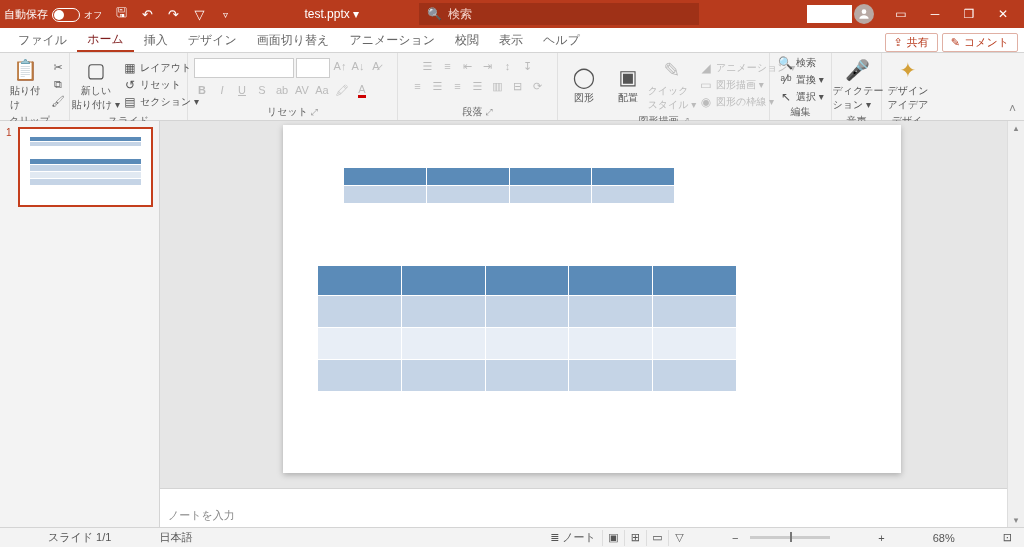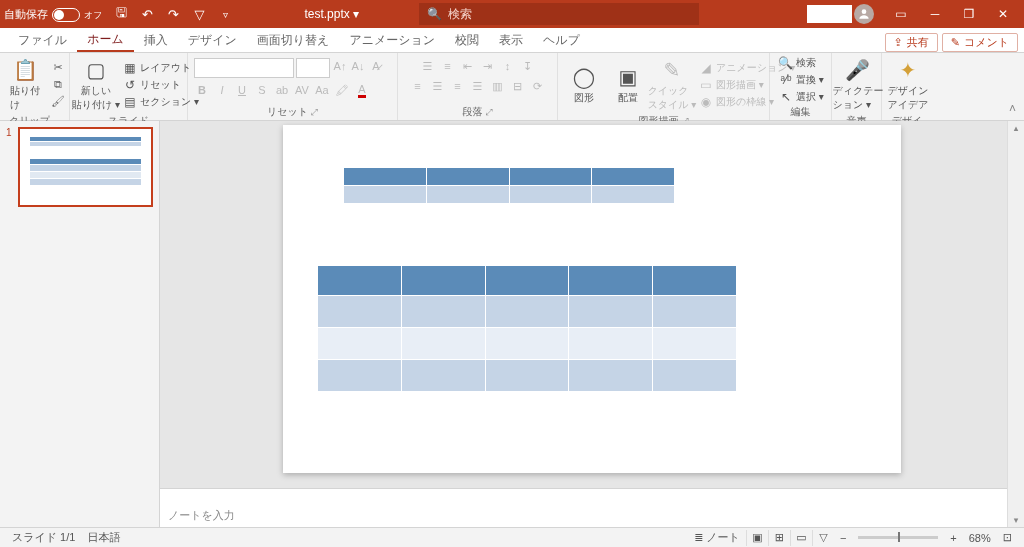--- a/index.html
+++ b/index.html
@@ -73,21 +73,21 @@
 .tbl2 .bd.alt td { background:#e8eef6;}
 
 .vscroll { position:absolute; right:0; top:0; bottom:0; width:17px; background:#f0f0f0; border-left:1px solid #ddd; display:flex; flex-direction:column; align-items:center; justify-content:space-between; padding:2px 0;}
 .vscroll .ar { font-size:9px; color:#888; cursor:pointer;}
 
 .notes { height:22px; background:#fff; border-top:1px solid #d4d4d4; color:#888; font-size:11px; padding:19px 8px;}
 
 
 .status { height:20px; background:#f3f3f3; border-top:1px solid #d4d4d4; display:flex; align-items:center; font-size:11px; color:#555; padding:0 6px;}
 .status .sp { flex:1;}
-.status .sbtn { padding:0 6px; cursor:pointer; display:flex; align-items:center; gap:3px;}
+.status .sbtn { padding:0 6px; cursor:pointer; display:flex; align-items:center; gap:3px;margin-left:36px;}
 .status .viewbtn { width:22px; height:16px; display:flex; align-items:center; justify-content:center; border-left:1px solid #ddd; cursor:pointer;}
 .status .slider { width:80px; height:3px; background:#ccc; position:relative; margin:0 6px;}
 .status .slider::before { content:""; position:absolute; width:2px; height:10px; background:#777; left:40px; top:-4px;}
 
 svg { display:block;}
 </style>
 </head>
 <body>
 
 <div class="titlebar">

